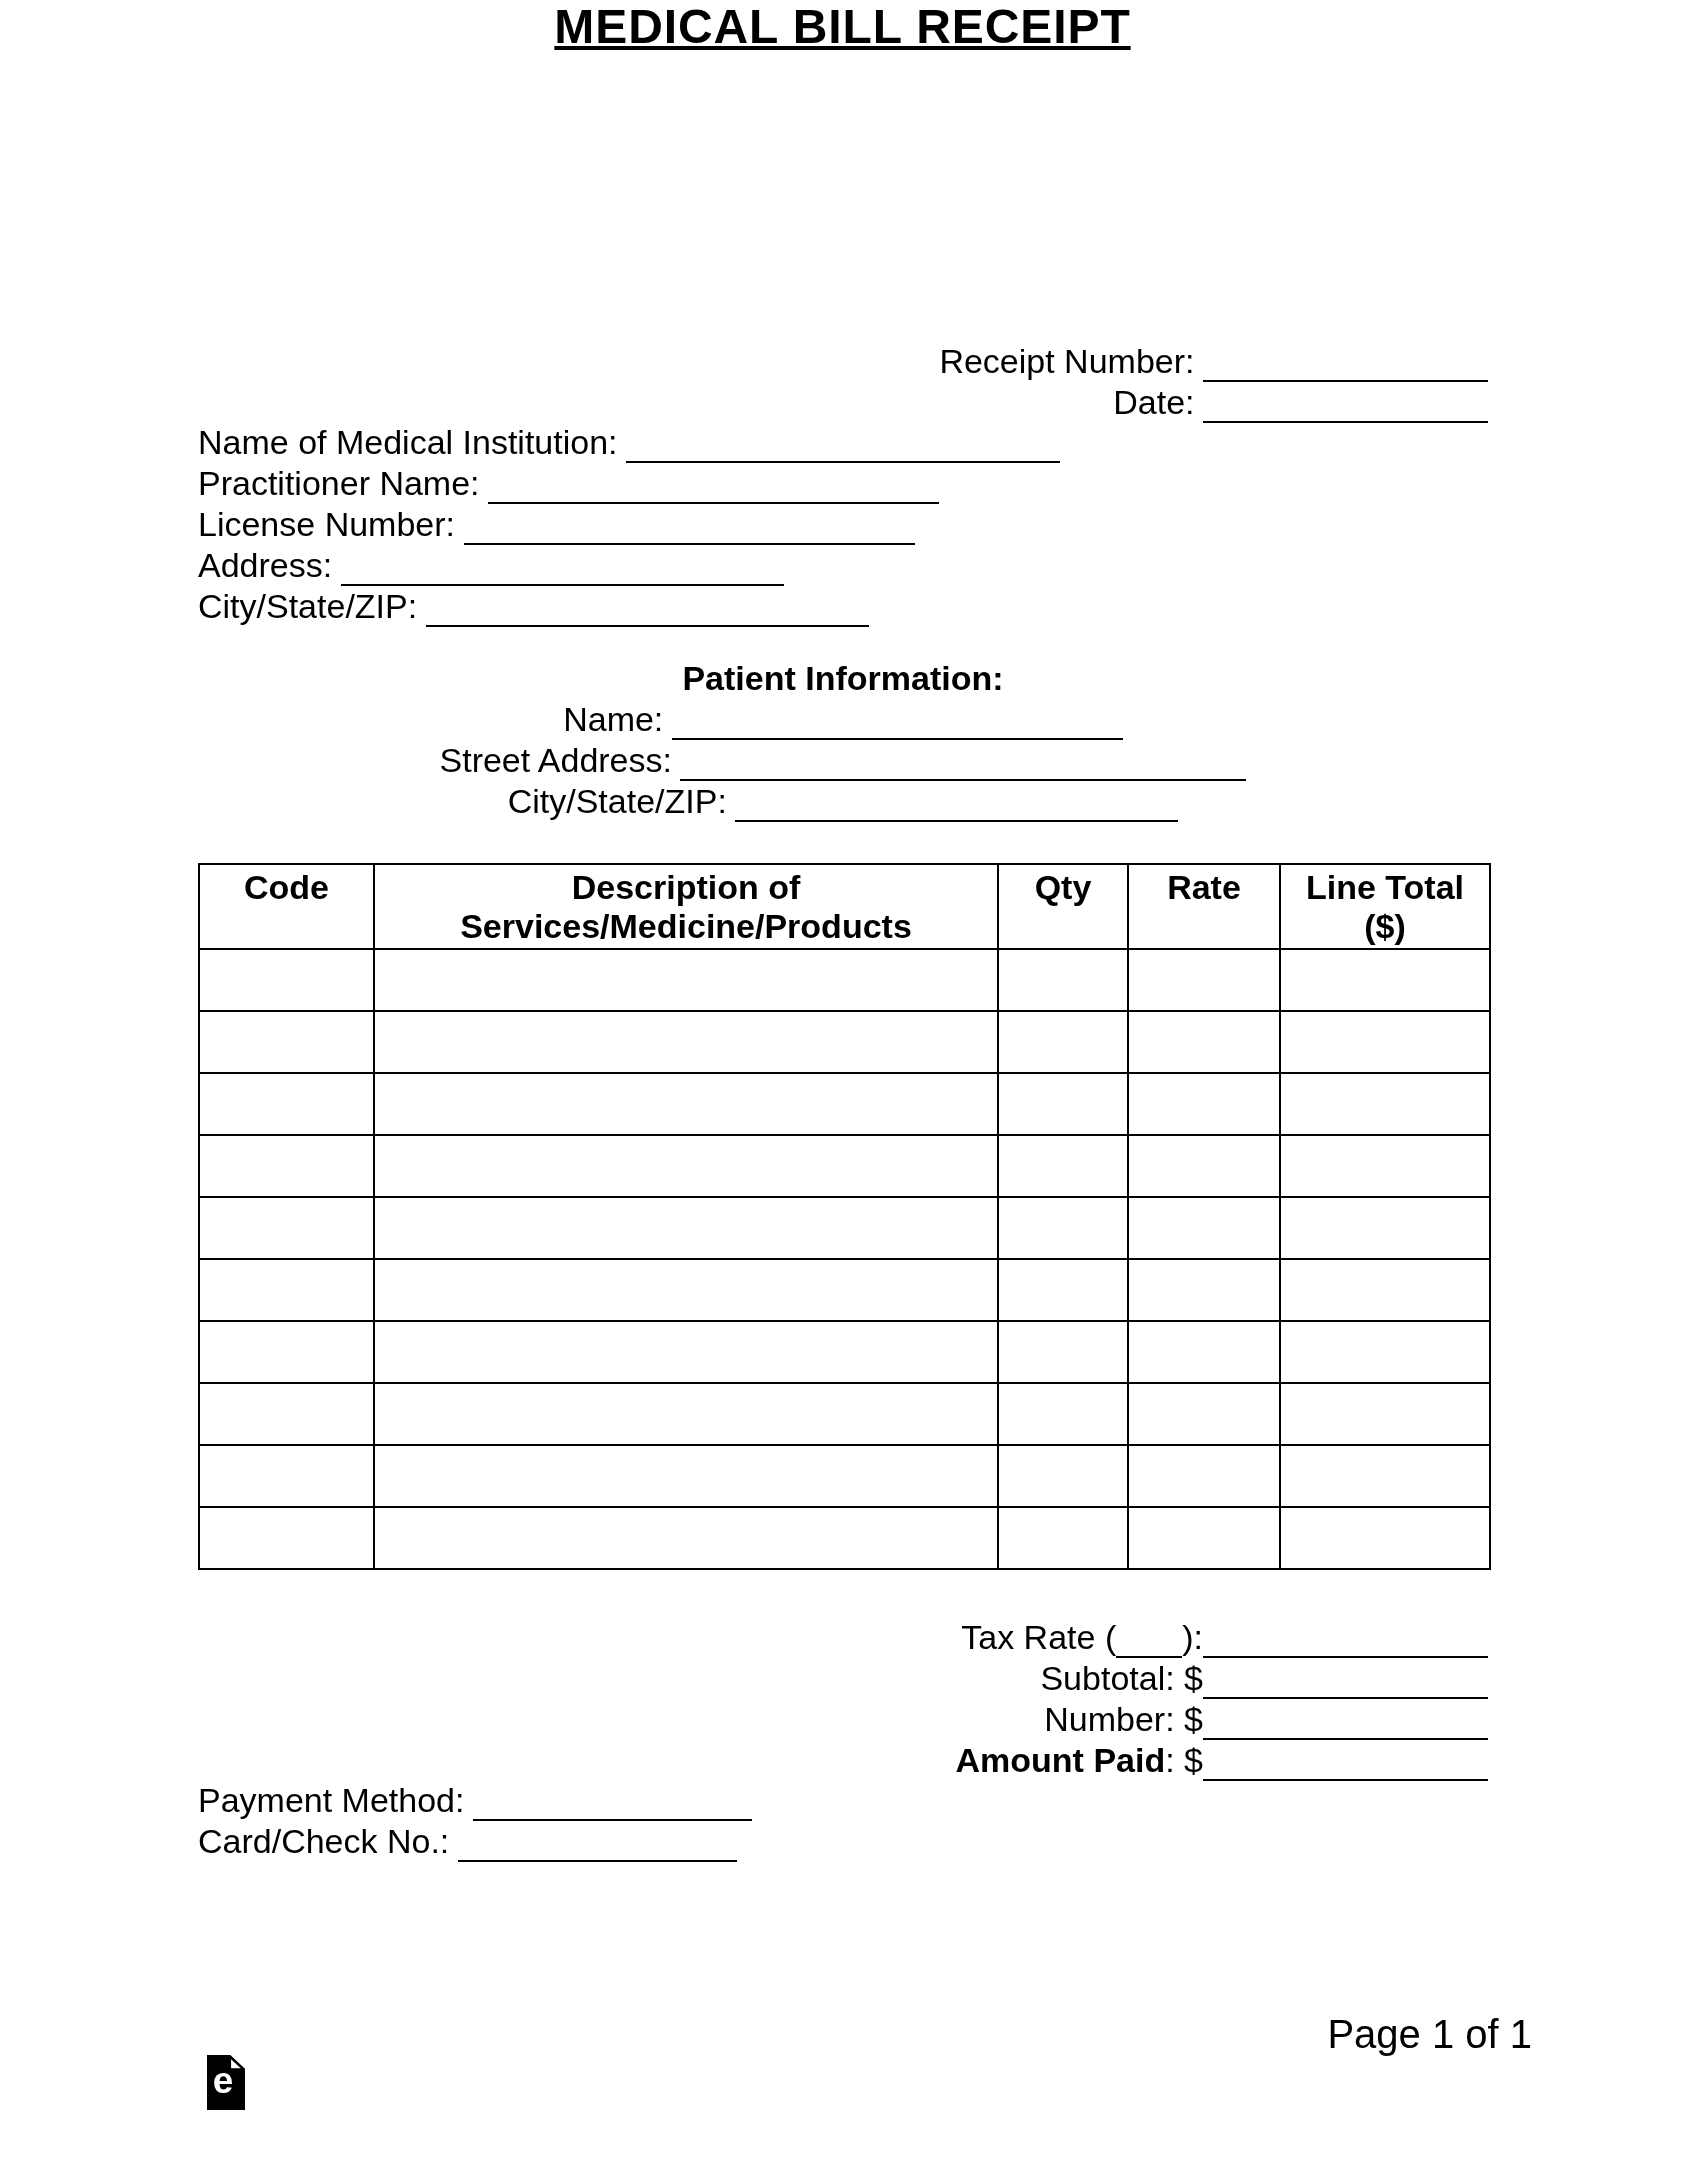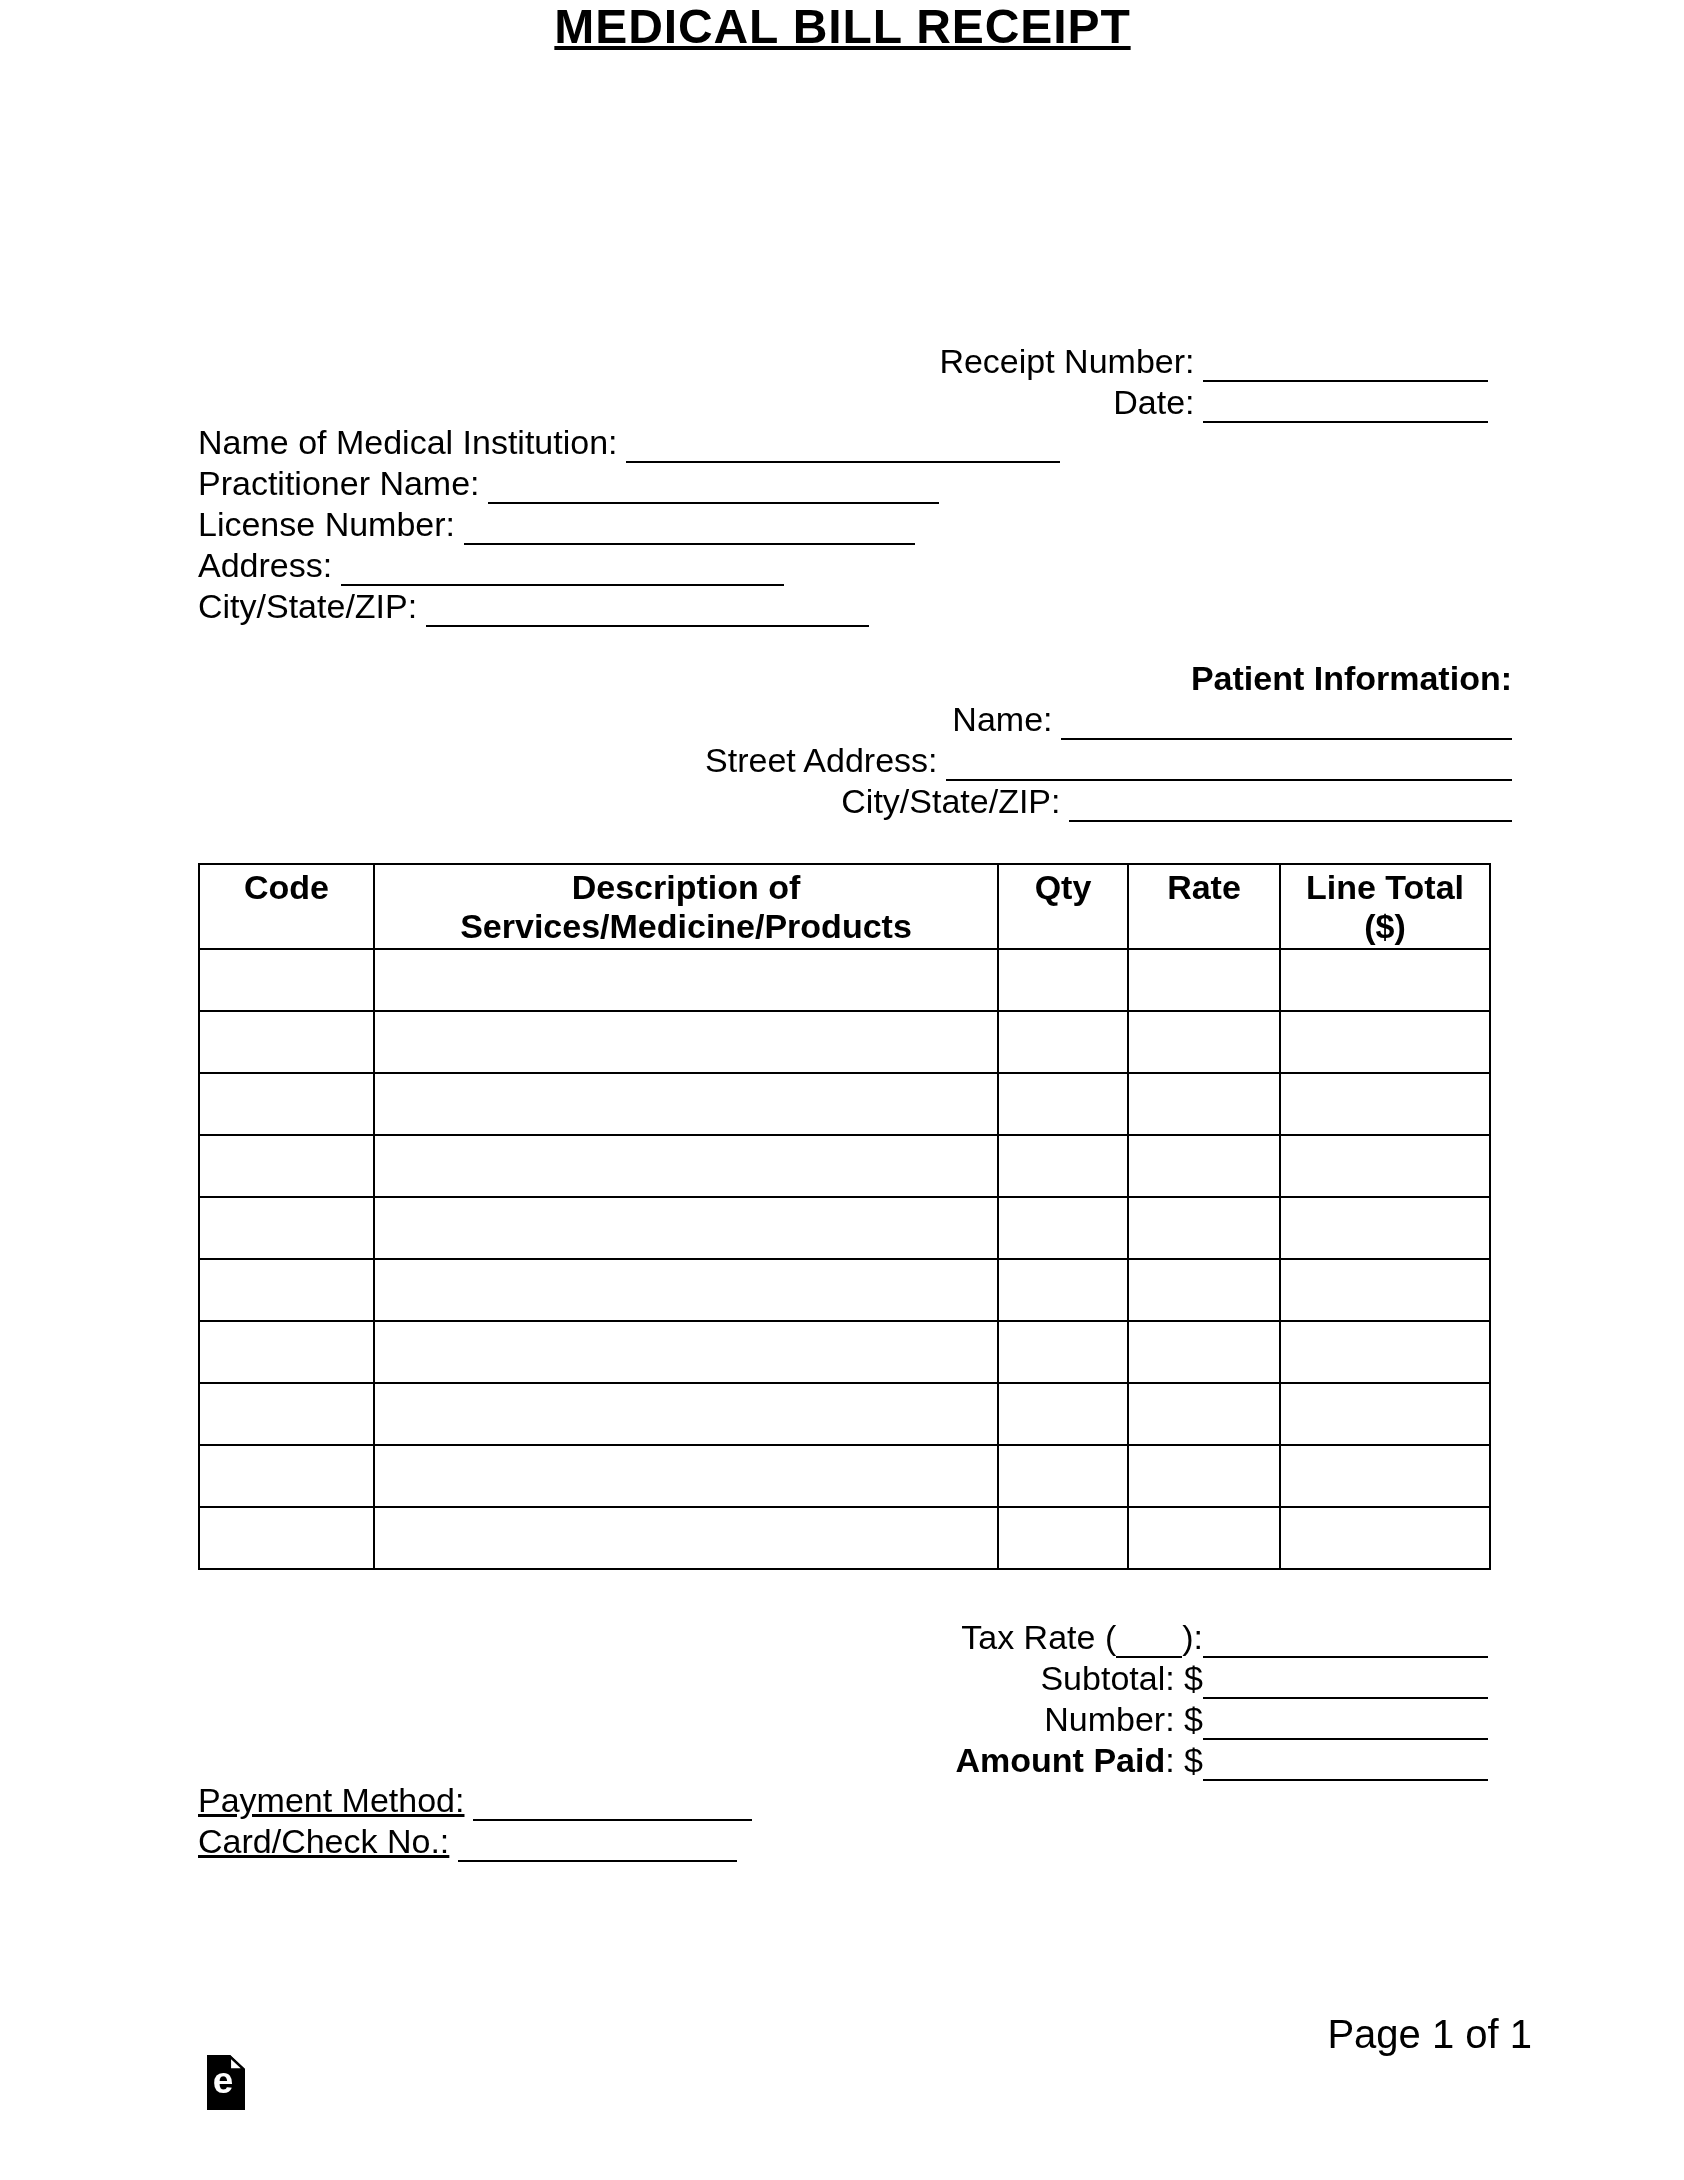--- a/index.html
+++ b/index.html
@@ -39,23 +39,23 @@
   .w335 { width: 285px; }
   .w510 { width: 434px; }
   .w530 { width: 451px; }
   .w520 { width: 443px; }
   .w665 { width: 566px; }
   .w328 { width: 279px; }
   .w78  { width: 66px; }
 
   .meta-block   { top: 341px;  text-align: right; }
   .inst-block   { top: 422px;  text-align: left; }
-  .patient-block{ top: 658px;  text-align: right; margin-left: 24px; }
+  .patient-block{ top: 658px;  text-align: center; }
   .totals-block { top: 1617px; text-align: right; }
-  .payment-block{ top: 1780px; text-align: left; text-decoration: underline; }
+  .payment-block{ top: 1780px; text-align: left; }
 
   .bold { font-weight: bold; }
 
   table.items {
     position: absolute;
     top: 863px; left: 198px;
     width: 1290px;
     border-collapse: collapse;
     table-layout: fixed;
   }

